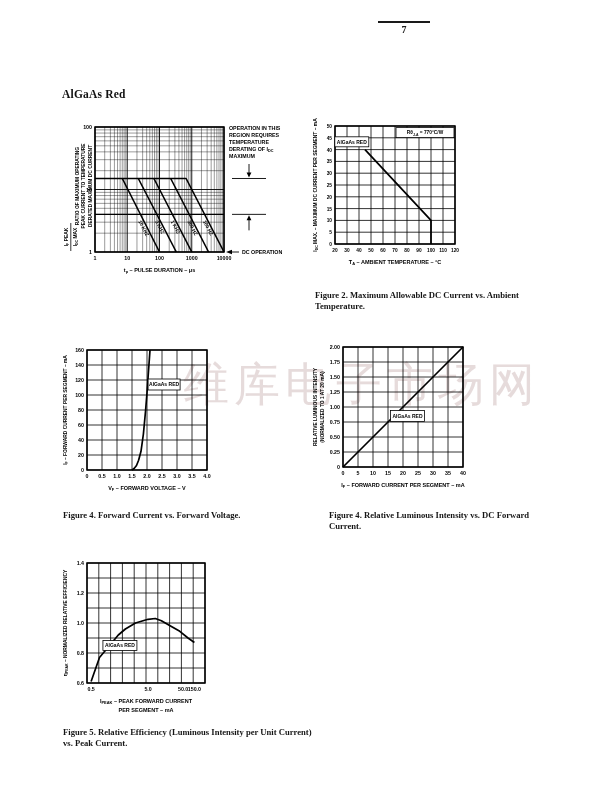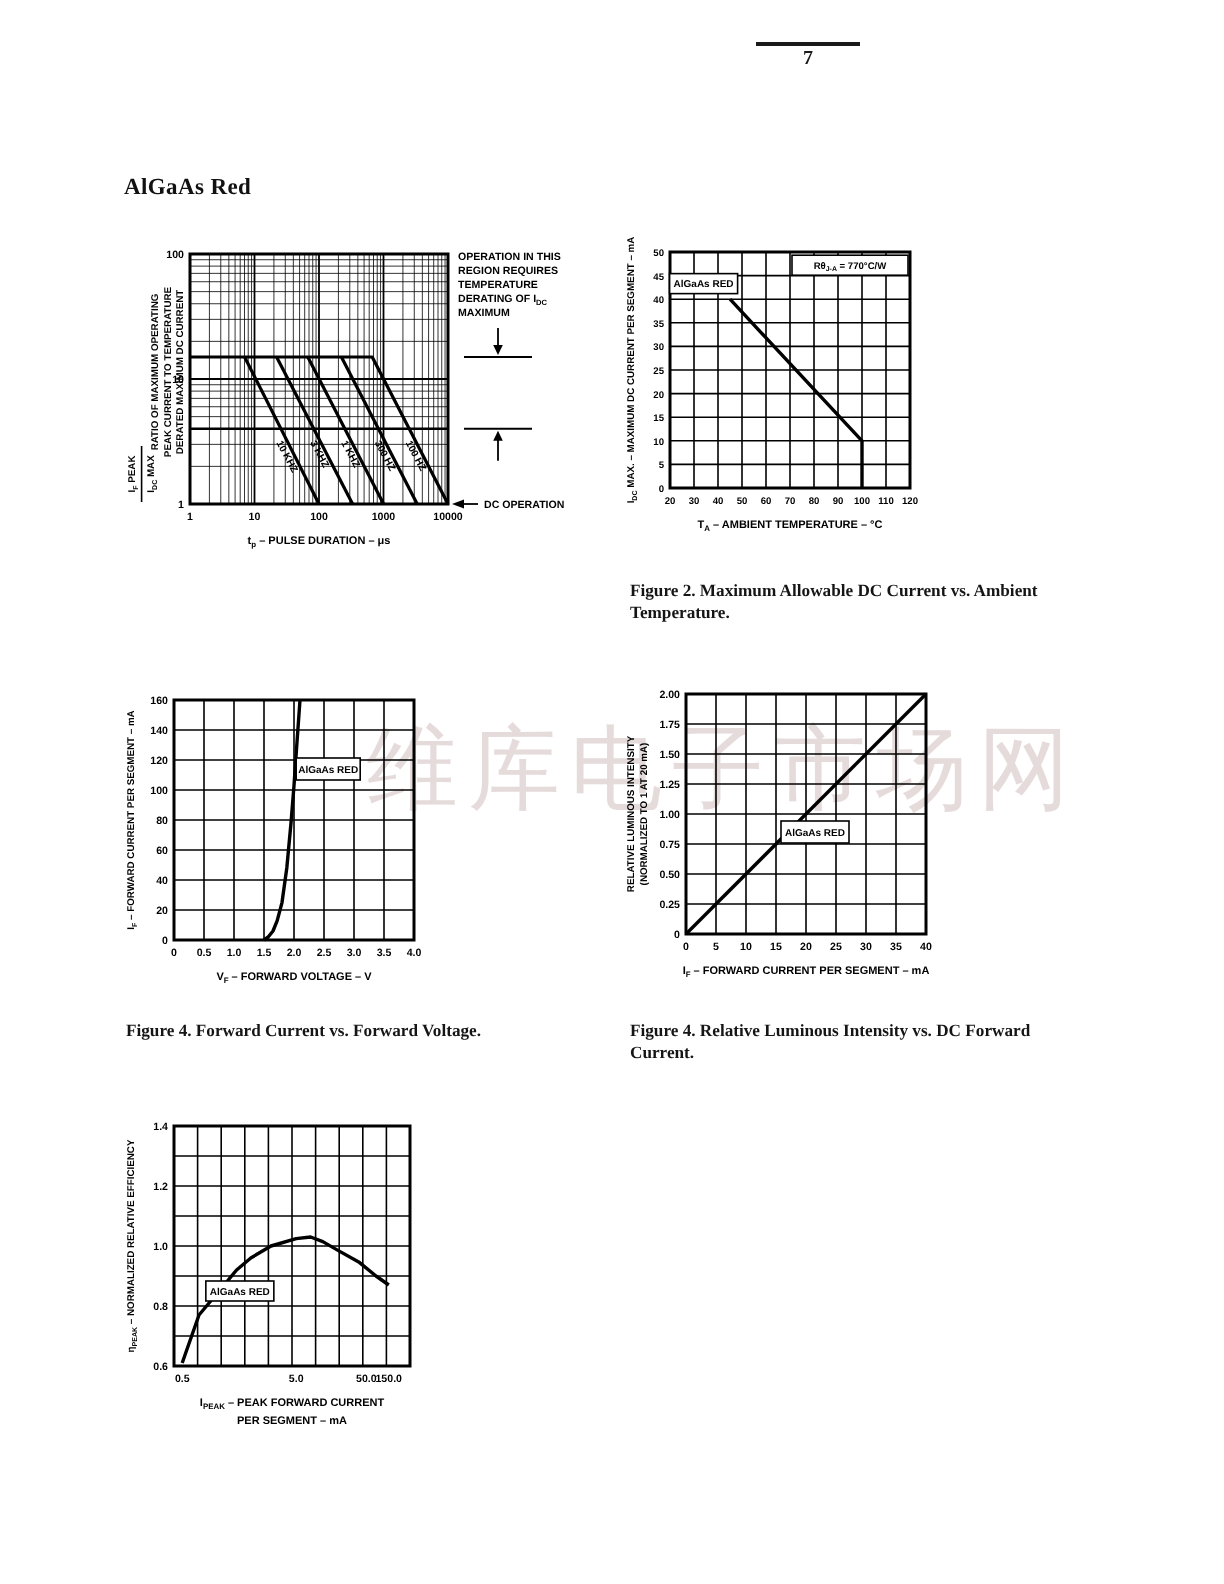--- a/index.html
+++ b/index.html
@@ -18,21 +18,21 @@
   #fig1-svg{left:62px;top:118px;}
   #fig2-svg{left:310px;top:114px;}
   #fig3-svg{left:58px;top:332px;}
   #fig4-svg{left:308px;top:332px;}
   #fig5-svg{left:58px;top:548px;}
   .caption{position:absolute;z-index:2;font-size:8.6px;font-weight:bold;color:#151515;
        line-height:10.5px;margin:0;}
   #cap1{left:63px;top:290px;width:242px;}
   #cap2{left:315px;top:290px;width:208px;}
   #cap3{left:63px;top:510px;width:285px;}
-  #cap4{left:315px;top:510px;width:228px;}
+  #cap4{left:329px;top:510px;width:228px;}
   #cap5{left:63px;top:727px;width:252px;}
   svg text{font-family:"Liberation Sans",sans-serif;font-weight:bold;fill:#000;}
 </style>
 </head>
 <body>
 
 <div class="page">
   <div class="header-rule"></div>
   <div class="page-number">7</div>
   <div class="section-heading">AlGaAs Red</div>
@@ -351,13 +351,14 @@
       </g>
       <g>
         <rect x="44.920517864364726" y="92.5" width="34" height="10" fill="#fff" stroke="#000" stroke-width="0.8"></rect>
         <text x="61.920517864364726" y="99.3" font-size="5" text-anchor="middle"><tspan>AlGaAs RED</tspan></text>
       </g>
     </svg>
 
   <p id="cap2" class="caption">Figure 2. Maximum Allowable DC Current vs. Ambient Temperature.</p>
   <p id="cap3" class="caption">Figure 4. Forward Current vs. Forward Voltage.</p>
   <p id="cap4" class="caption">Figure 4. Relative Luminous Intensity vs. DC Forward Current.</p>
+  <p id="cap5" class="caption">Figure 5. Relative Efficiency (Luminous Intensity per Unit Current) vs. Peak Current.</p>
 </div>
 
 </body></html>

